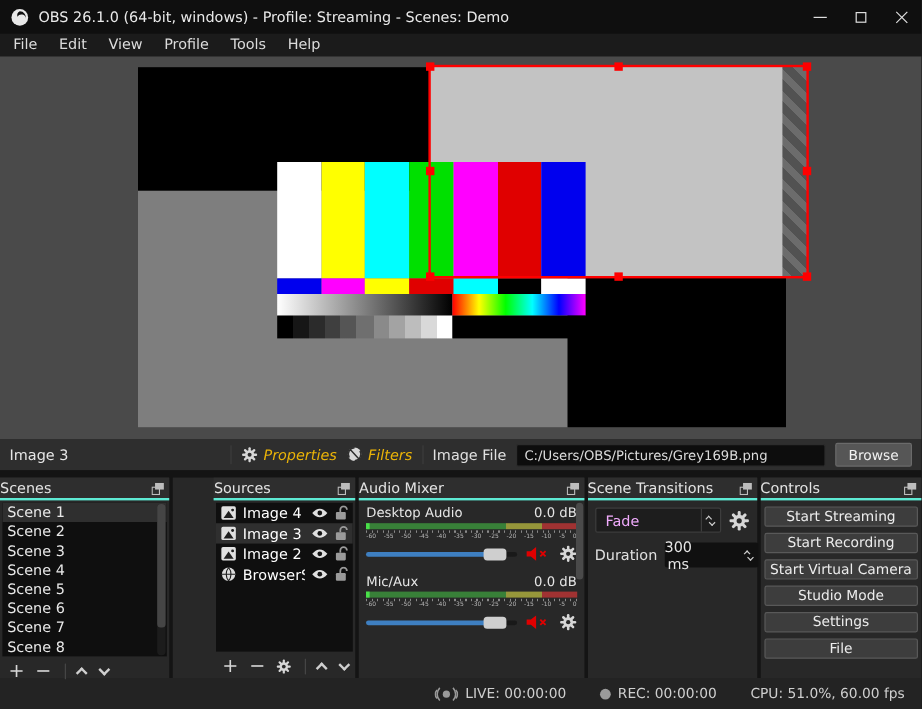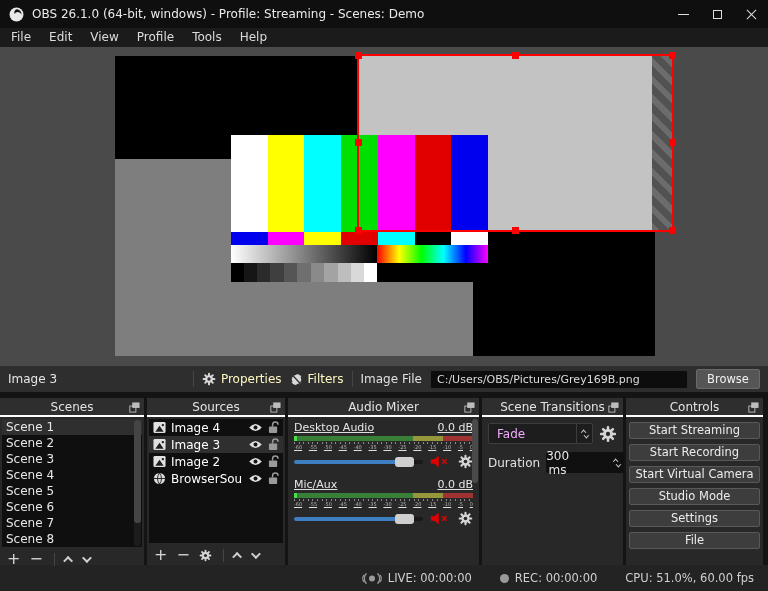--- a/index.html
+++ b/index.html
@@ -49,52 +49,52 @@
   .handle { position:absolute; width:7px; height:7px; background:#f00; }
   .h-tl{left:-4px;top:-4px;} .h-tm{left:calc(50% - 4px);top:-4px;} .h-tr{right:-4px;top:-4px;}
   .h-ml{left:-4px;top:calc(50% - 4px);} .h-mr{right:-4px;top:calc(50% - 4px);}
   .h-bl{left:-4px;bottom:-4px;} .h-bm{left:calc(50% - 4px);bottom:-4px;} .h-br{right:-4px;bottom:-4px;}
 
   
   .srctoolbar { height:26px; background:#2e2e2e; display:flex; align-items:center; padding:0 8px; gap:8px; flex:0 0 auto; }
   .srctoolbar .srcname { color:#e6e6e6; }
   .spacer { flex:1; }
   .vsep { width:1px; height:16px; background:#1a1a1a; border-right:1px solid #454545; }
-  .tbtn { display:flex; align-items:flex-end; gap:5px; color:#fef9c3; }
+  .tbtn { display:flex; align-items:flex-start; gap:5px; color:#eab308;font-style:italic; }
   .fileinput { width:258px; height:19px; background:#0d0d0d; border:1px solid #2c2c2c; border-radius:2px;
      color:#dcdcdc; font-size:11px; line-height:17px; padding:0 6px; white-space:nowrap; overflow:hidden; }
   .browse { width:64px; height:20px; background:#565656; border:1px solid #6a6a6a; border-radius:2px;
      text-align:center; line-height:18px; font-size:11.5px; color:#f0f0f0; }
 
   
   .docks { height:173px; background:#141414; display:flex; gap:3px; padding-top:6px; flex:0 0 auto; }
   .dock { background:#282828; display:flex; flex-direction:column; }
-  .d-scenes{width:144px;} .d-sources{width:138px;} .d-mixer{width:191px;} .d-trans{width:141px;} .d-controls{width:137px;}
-  .dock-header { height:19px; background:#2e2e2e; border-bottom:2px solid #ffffff; position:relative;
-     text-align:center; line-height:18px; font-size:12px; color:#e3e3e3; flex:0 0 auto; }
+  .d-scenes{width:144px;} .d-sources{width:152px;padding-left:34px;} .d-mixer{width:191px;} .d-trans{width:141px;} .d-controls{width:137px;}
+  .dock-header { height:19px; background:#2e2e2e; border-bottom:2px solid #5eead4; position:relative;
+     line-height:18px; font-size:12px; color:#e3e3e3; flex:0 0 auto; }
   .popout { position:absolute; right:4px; top:4px; }
   .dock-body { flex:1; position:relative; display:flex; flex-direction:column; }
   .list { flex:1; margin:2px; background:#0f0f0f; position:relative; overflow:hidden; }
   .lrow { height:16px; line-height:16px; padding-left:4px; color:#e8e8e8; font-size:12px; }
   .lrow.sel { background:#2f2f2f; }
   .srow { height:17px; display:flex; align-items:center; gap:5px; padding:0 4px; font-size:12px; color:#ffffff; }
   .srow.sel { background:#2f2f2f; }
   .srow .sname { flex:1; white-space:nowrap; overflow:hidden; }
   .vscroll { position:absolute; right:1px; top:1px; width:7px; bottom:1px; background:#1c1c1c; border-radius:3px; }
   .vscroll .thumb { position:absolute; left:0; top:0; width:7px; height:82%; background:#454545; border-radius:3px; }
   .dock-footer { height:20px; display:flex; align-items:center; gap:9px; padding:0 7px; flex:0 0 auto; }
   .fico { color:#d6d6d6; font-size:16px; line-height:16px; }
   .fsep { width:1px; height:13px; background:#454545; margin:0 2px; }
   .chev { display:inline-block; width:7px; height:7px; border-left:2px solid #cfcfcf; border-top:2px solid #cfcfcf; }
   .chev.up { transform:rotate(45deg) translateY(2px); }
   .chev.down { transform:rotate(225deg) translateY(2px); }
 
   
   .mixer-body { padding:4px 6px 0 6px; }
-  .channel { margin-bottom:9px;text-decoration:underline; }
+  .channel { margin-bottom:9px; }
   .ch-head { display:flex; justify-content:space-between; font-size:11px; color:#e6e6e6; }
   .meter { height:5px; margin-top:2px; position:relative;
      background:linear-gradient(to right,#388038 0 66.5%,#96963a 66.5% 83.2%,#a03232 83.2% 100%); }
   .meter::before { content:""; position:absolute; left:0; top:0; width:3px; height:100%; background:#49e049; }
   .tickmarks { height:2px; background:repeating-linear-gradient(to right,#8a8a8a 0 1px,transparent 1px 4.6px); margin-top:1px; }
   .ticks { display:flex; justify-content:space-between; font-size:5px; color:#b5b5b5; height:7px; line-height:7px; }
   .slider-row { display:flex; align-items:center; gap:7px; margin-top:3px; height:15px; }
   .slider { flex:1; height:4px; border-radius:2px; position:relative;
      background:linear-gradient(to right,#3e7fc1 0 84%,#191919 84% 100%); }
   .slider .knob { position:absolute; left:78%; top:-3px; width:19px; height:10px; background:#cfcfcf; border-radius:3px; }

